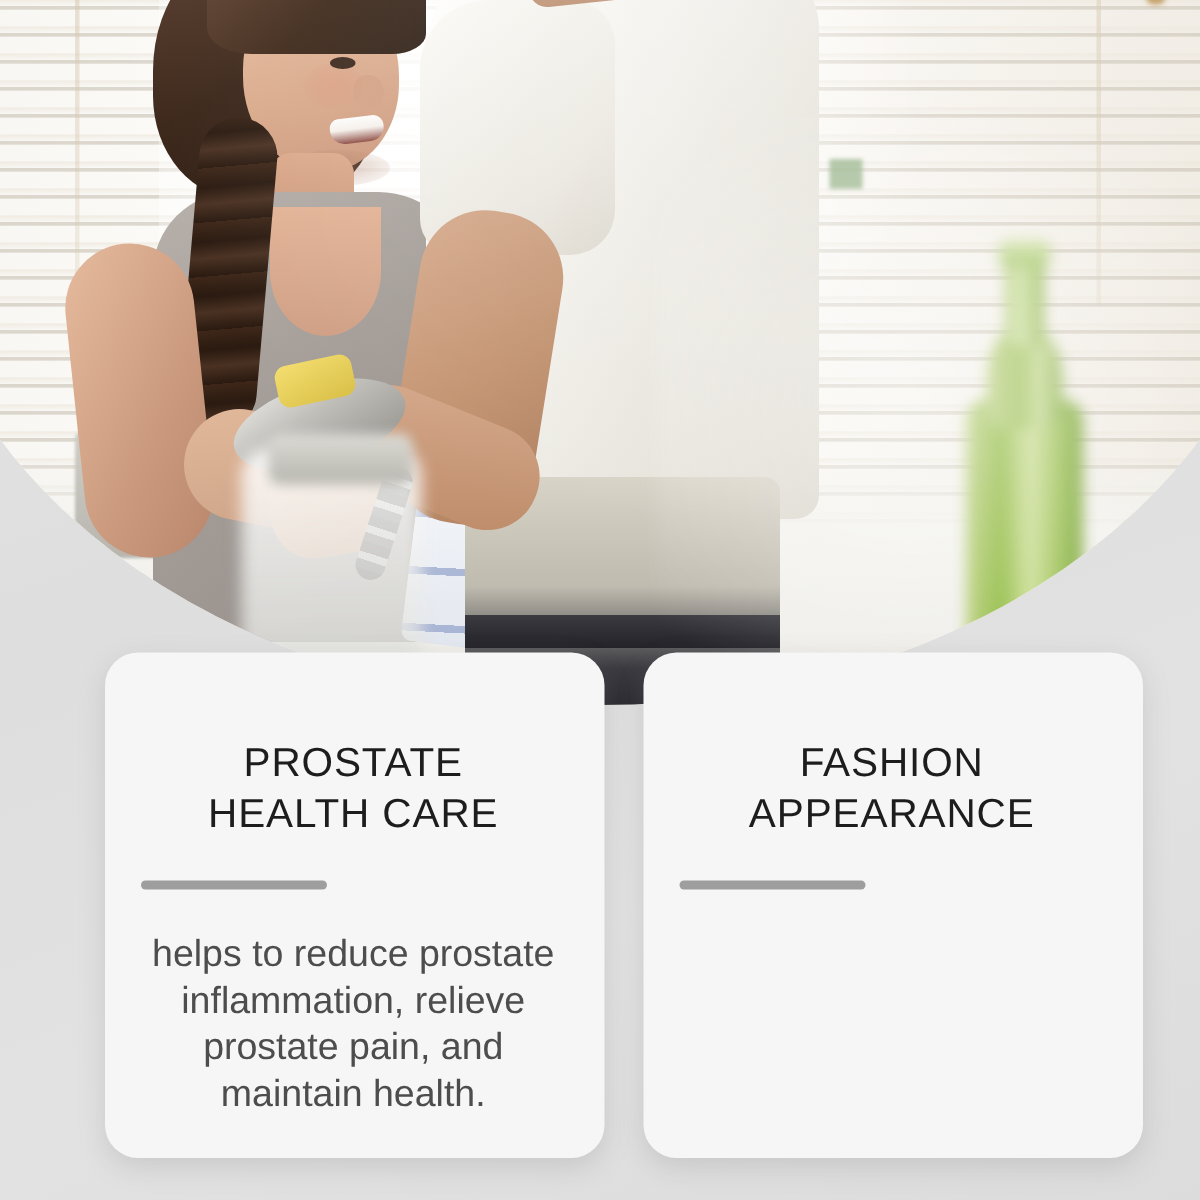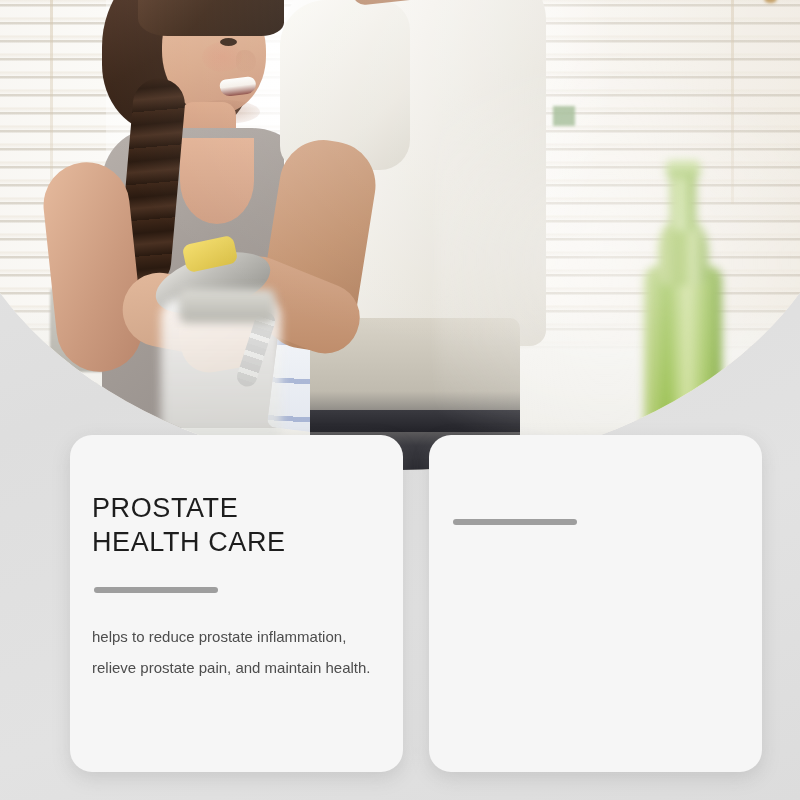--- a/index.html
+++ b/index.html
@@ -376,20 +376,21 @@
 
   
   #cards {
     position: absolute;
     left: 70px;
     top: 435px;
     width: 692px;
     height: 321px;
     display: flex;
     justify-content: space-between;
+    text-align: center;
   }
   .card {
     width: 333px;
     height: 337px;
     background: #f6f6f6;
     border-radius: 22px;
     box-shadow: 0 6px 18px rgba(120,120,120,0.22);
     box-sizing: border-box;
     padding: 56px 24px 0 22px;
   }
@@ -404,21 +405,21 @@
   }
   .card-divider {
     width: 124px;
     height: 6px;
     border-radius: 3px;
     background: #9e9e9e;
     margin: 28px 0 0 2px;
   }
   .card-body {
     margin: 28px 0 0 0;
-    font-size: 15px;
+    font-size: 25px;
     line-height: 31px;
     color: #4d4d4d;
     font-weight: 400;
   }
 </style>
 </head>
 <body>
 
 <div id="page">
 
@@ -493,17 +494,19 @@
   <div id="cards">
 
     <div class="card">
       <h2 class="card-title">PROSTATE
 HEALTH CARE</h2>
       <div class="card-divider"></div>
       <p class="card-body">helps to reduce prostate inflammation, relieve prostate pain, and maintain health.</p>
     </div>
 
     <div class="card">
+      <h2 class="card-title">FASHION
+APPEARANCE</h2>
       <div class="card-divider"></div>
     </div>
 
   </div>
 </div>
 
 </body></html>

